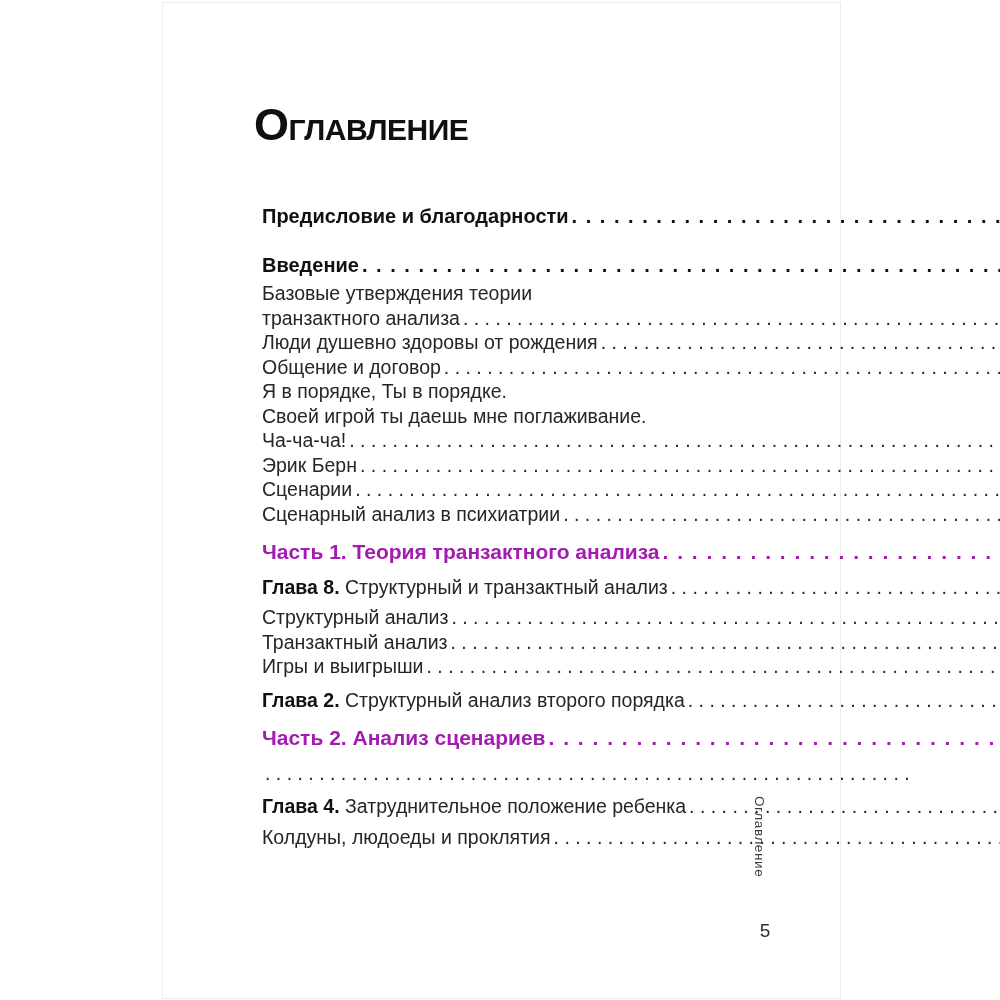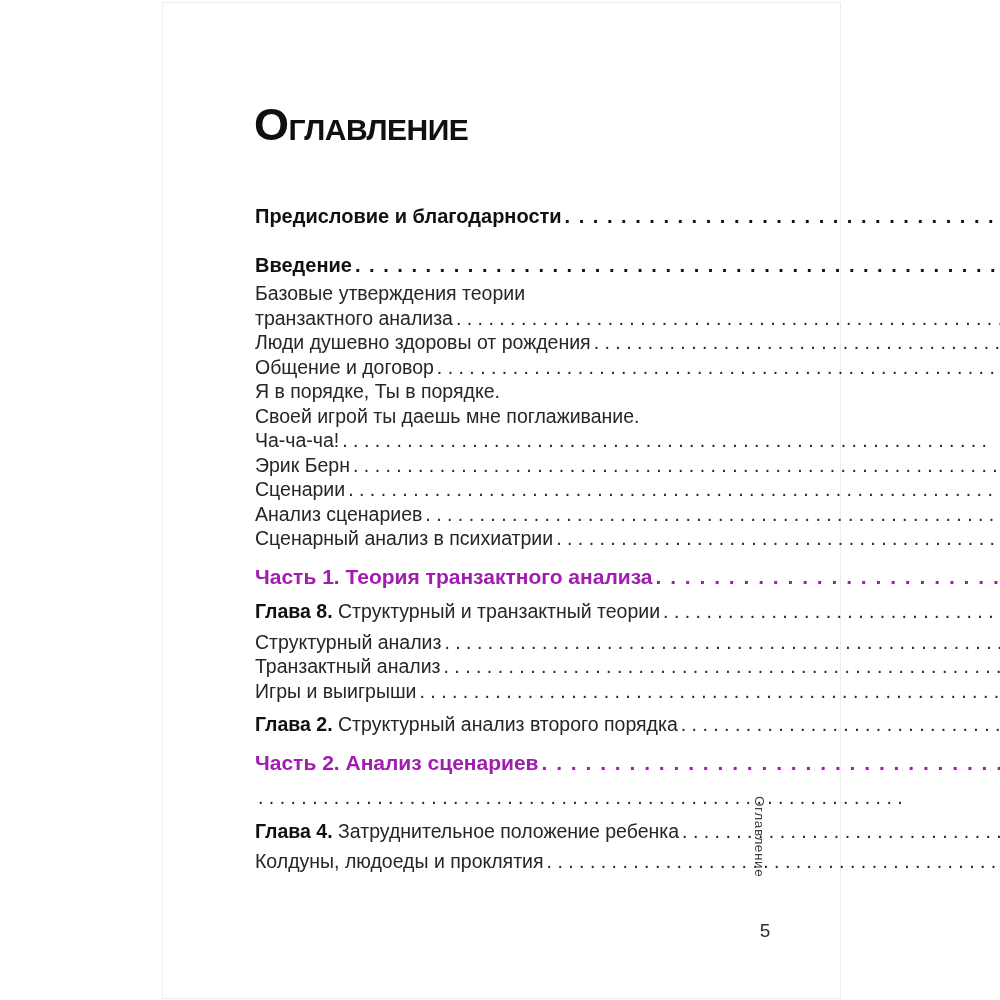--- a/index.html
+++ b/index.html
@@ -25,21 +25,21 @@
     font-size: 30px;
     letter-spacing: -0.5px;
     text-transform: uppercase;
     color: #101010;
     line-height: 1.1;
   }
   .page-title::first-letter { font-size: 45px; }
 
   .toc {
     position: absolute;
-    left: 255px; top: 204px;
+    left: 262px; top: 204px;
     width: 442px;
   }
   .row { font-size: 19.5px; line-height: 24.5px; color: #262626; }
   .row .line { display: block; }
   .leader-line { display: flex; align-items: baseline; }
   .label { white-space: nowrap; }
   .prefix { font-weight: bold; color: #111; margin-right: 0.28em; }
   .leader {
     flex: 1 1 auto;
     min-width: 8px;
@@ -111,30 +111,27 @@
       <div class="line"><span class="label"><span class="ltext">Своей игрой ты даешь мне поглаживание.</span></span></div>
       <div class="line leader-line"><span class="label"><span class="ltext">Ча-ча-ча!</span></span><span class="leader"></span></div>
     </div>
     <div class="row t-sub">
       <div class="line leader-line"><span class="label"><span class="ltext">Эрик Берн</span></span><span class="leader"></span></div>
     </div>
     <div class="row t-sub">
       <div class="line leader-line"><span class="label"><span class="ltext">Сценарии</span></span><span class="leader"></span></div>
     </div>
     <div class="row t-sub">
-      <div class="line leader-line"><span class="label"><span class="ltext">Анализ сценариев</span></span><span class="leader"></span></div>
-    </div>
-    <div class="row t-sub">
       <div class="line leader-line"><span class="label"><span class="ltext">Сценарный анализ в психиатрии</span></span><span class="leader"></span></div>
     </div>
     <div class="row t-part">
       <div class="line leader-line"><span class="label"><span class="ltext">Часть 1. Теория транзактного анализа</span></span><span class="leader"></span></div>
     </div>
     <div class="row t-chapter">
-      <div class="line leader-line"><span class="label"><span class="prefix">Глава 8.</span><span class="ltext">Структурный и транзактный теории</span></span><span class="leader"></span></div>
+      <div class="line leader-line"><span class="label"><span class="prefix">Глава 8.</span><span class="ltext">Структурный и транзактный анализ</span></span><span class="leader"></span></div>
     </div>
     <div class="row t-sub">
       <div class="line leader-line"><span class="label"><span class="ltext">Структурный анализ</span></span><span class="leader"></span></div>
     </div>
     <div class="row t-sub">
       <div class="line leader-line"><span class="label"><span class="ltext">Транзактный анализ</span></span><span class="leader"></span></div>
     </div>
     <div class="row t-sub">
       <div class="line leader-line"><span class="label"><span class="ltext">Игры и выигрыши</span></span><span class="leader"></span></div>
     </div>

